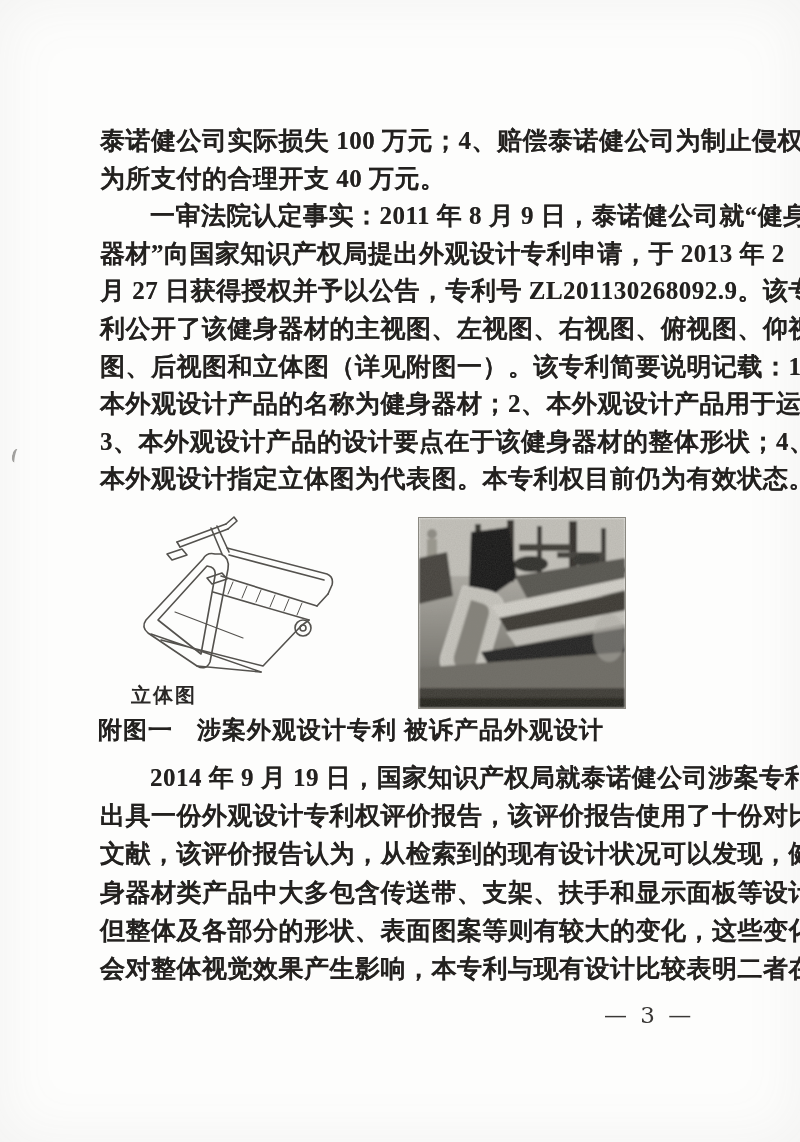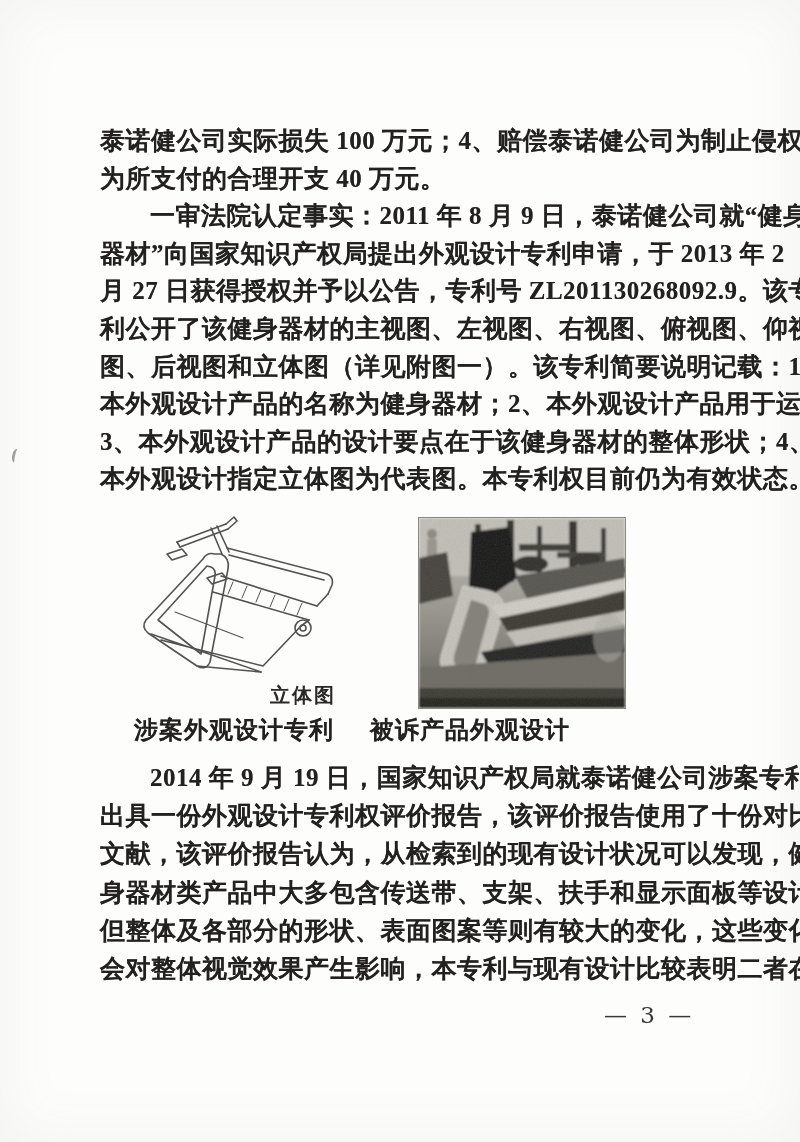--- a/index.html
+++ b/index.html
@@ -27,37 +27,37 @@
   #block2 .line{height:38.2px;line-height:38.2px;}
   .line.indent{text-indent:50px;}
   .line.no-just{text-align-last:left;}
   #block1{top:122px;}
   #block2{top:759px;}
 
   
   #fig1{position:absolute;left:131px;top:514px;width:205px;height:170px;}
   #fig1-label{
     position:absolute;left:131px;top:682px;width:205px;
-    text-align:right;font-size:20px;font-weight:bold;color:#2a2826;
+    text-align:left;font-size:20px;font-weight:bold;color:#2a2826;
     letter-spacing:2px;
   }
   #fig2{
     position:absolute;left:419px;top:518px;width:206px;height:190px;
     outline:1px solid #8a8880;
   }
   
   #caption{
     position:absolute;left:98px;top:714px;width:609px;
     display:flex;align-items:center;
     font-size:24px;font-weight:bold;letter-spacing:1px;color:#23211f;
     text-shadow:0 0 0.6px rgba(35,33,31,0.55);
   }
-  #caption .t1{margin-left:36px;}
+  #caption .t1{margin-left:24px;}
   #caption .l2{margin-left:37px;}
-  #caption .t2{margin-left:36px;}
+  #caption .t2{margin-left:7px;}
 
   
   #footer{
     position:absolute;left:604px;top:1002px;
     font-size:23px;color:#3a3836;letter-spacing:3px;
     font-family:"DejaVu Serif",serif;
   }
 
   
   #speck{
@@ -172,20 +172,21 @@
           <rect x="0" y="170" width="206" height="12" fill="#3c3b36"></rect>
           <rect x="0" y="180" width="206" height="10" fill="#23221f"></rect>
           <ellipse cx="190" cy="120" rx="16" ry="24" fill="#b2b0a9" opacity="0.5"></ellipse>
         </g>
         <rect x="0" y="0" width="206" height="190" filter="url(#grain)" opacity="0.5"></rect>
       </svg>
     </span>
   </div>
 
   <div id="caption">
+    <span class="l1">附图一</span>
     <span class="t1">涉案外观设计专利</span>
     <span class="t2">被诉产品外观设计</span>
   </div>
 
   <div id="block2" class="textblock">
     <div class="line indent">2014 年 9 月 19 日，国家知识产权局就泰诺健公司涉案专利</div>
     <div class="line">出具一份外观设计专利权评价报告，该评价报告使用了十份对比</div>
     <div class="line">文献，该评价报告认为，从检索到的现有设计状况可以发现，健</div>
     <div class="line">身器材类产品中大多包含传送带、支架、扶手和显示面板等设计，</div>
     <div class="line">但整体及各部分的形状、表面图案等则有较大的变化，这些变化</div>

